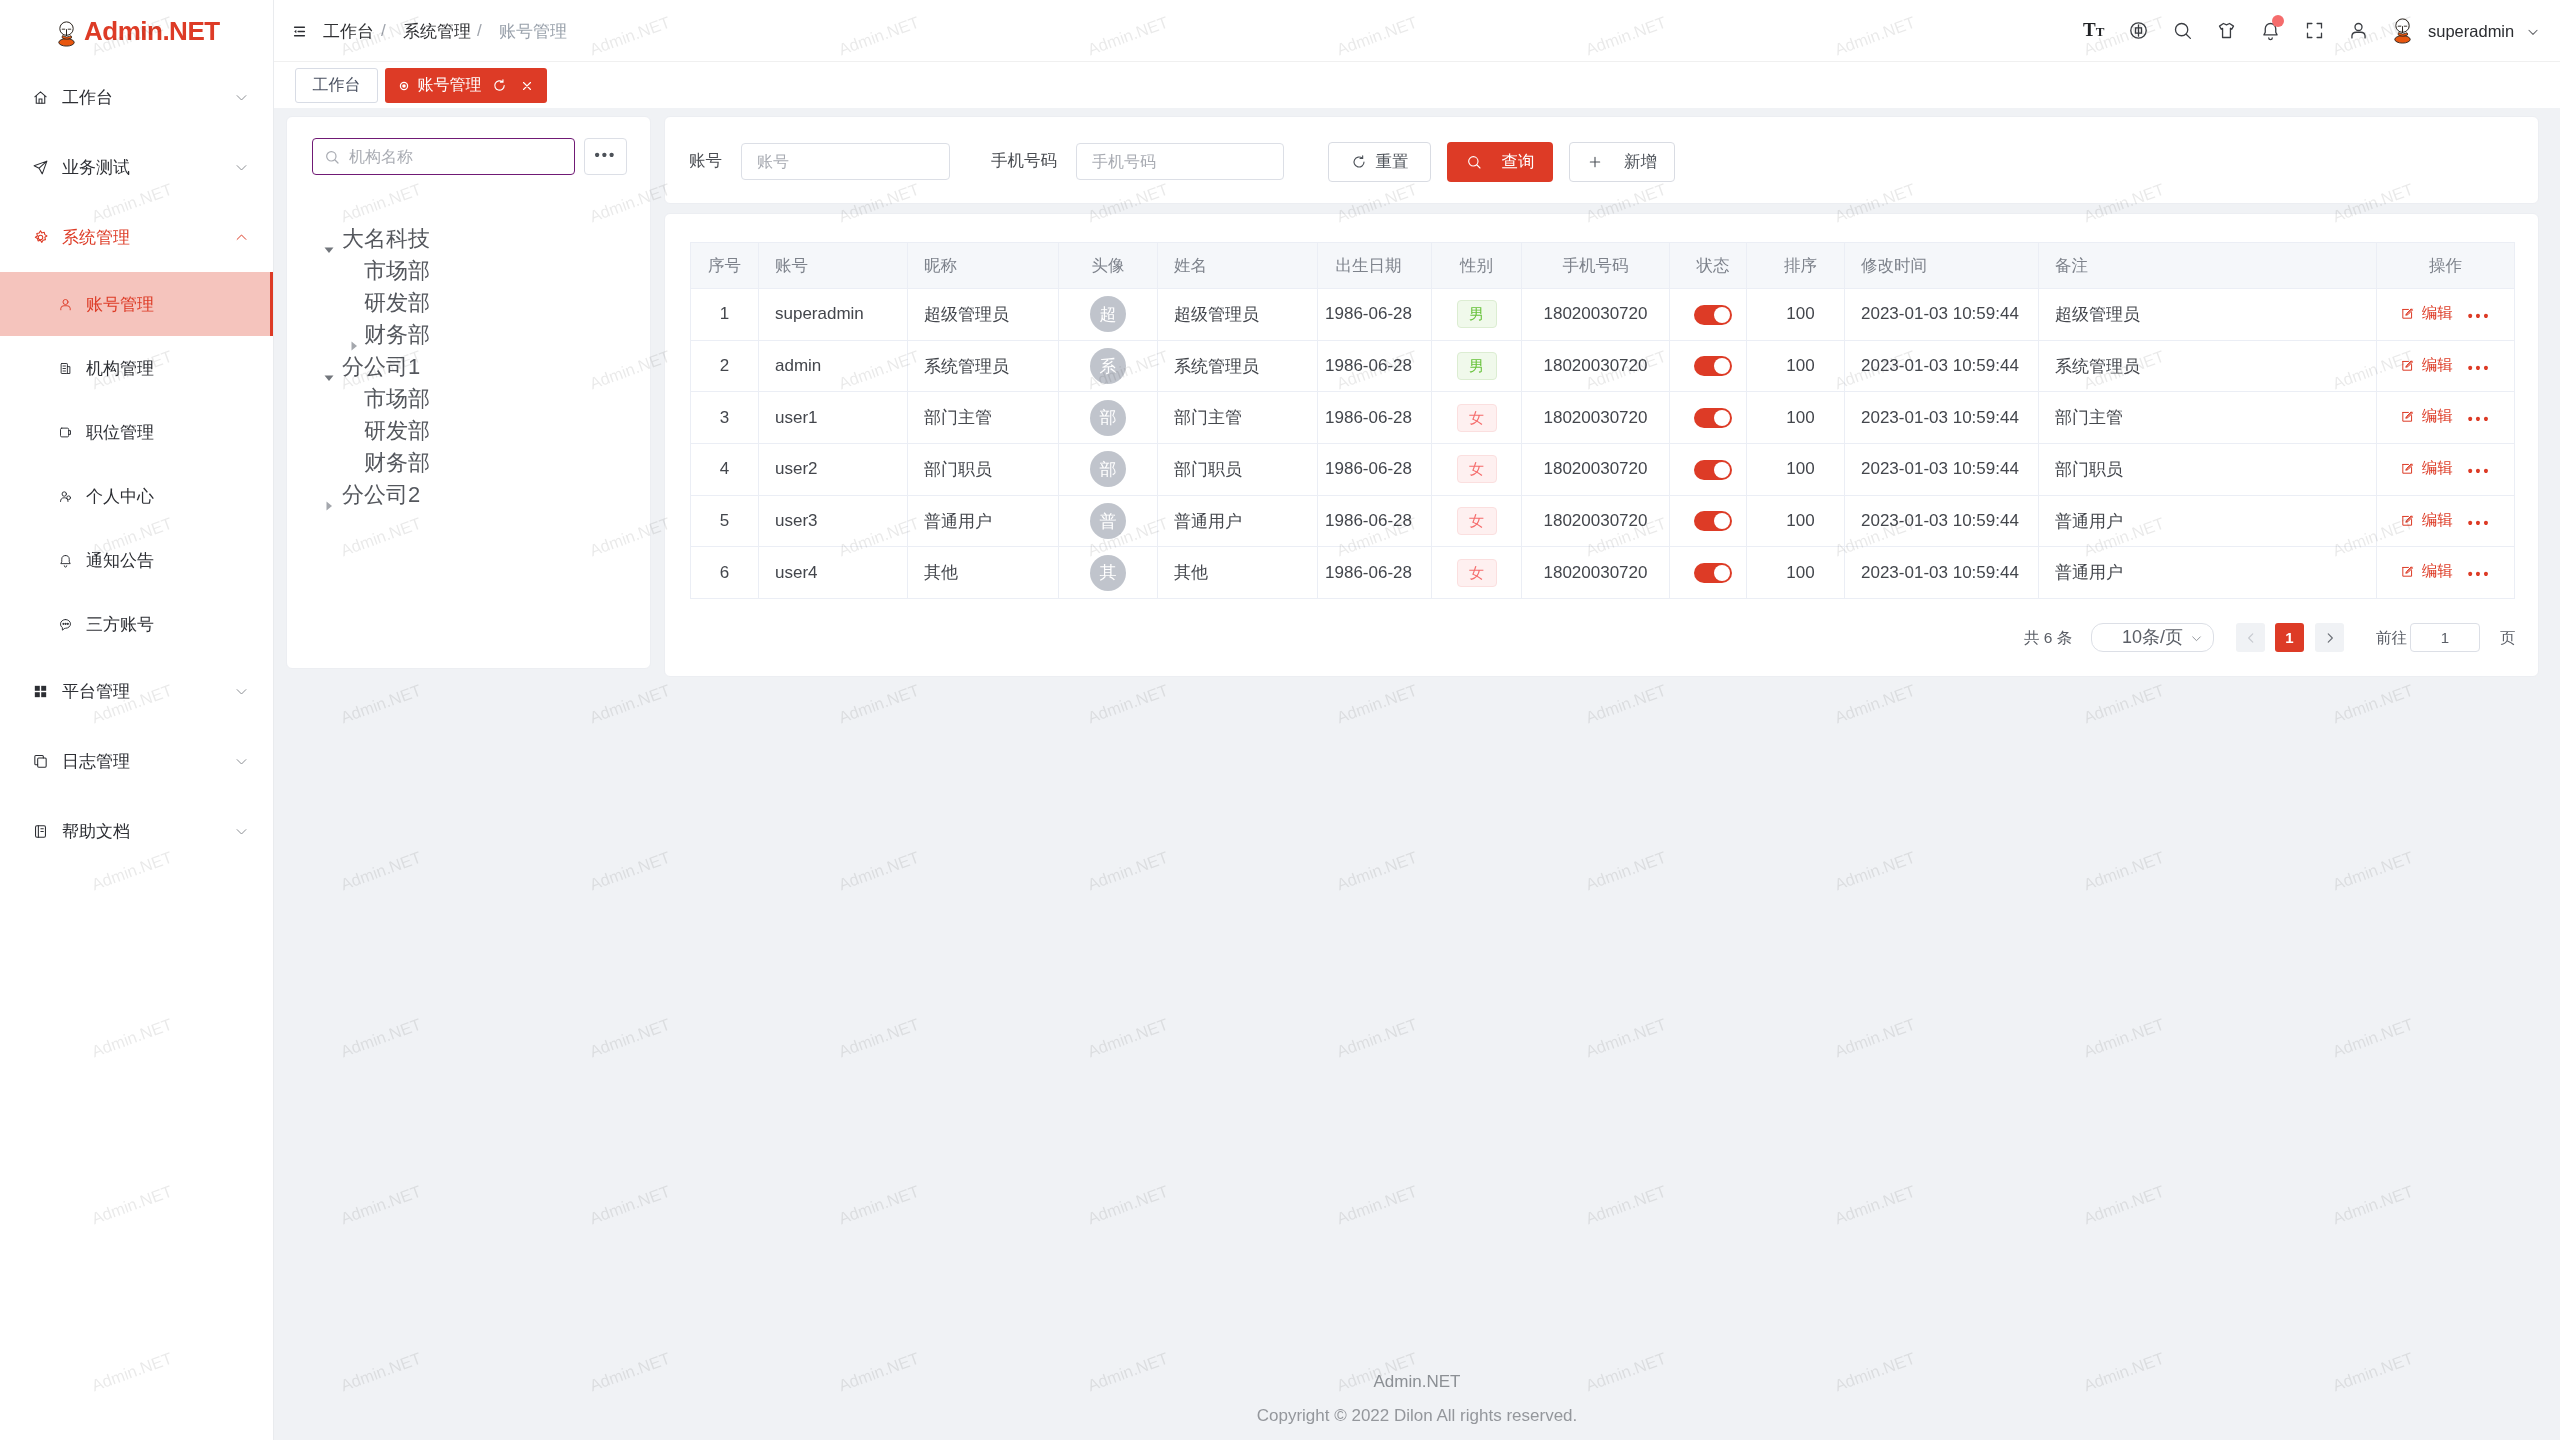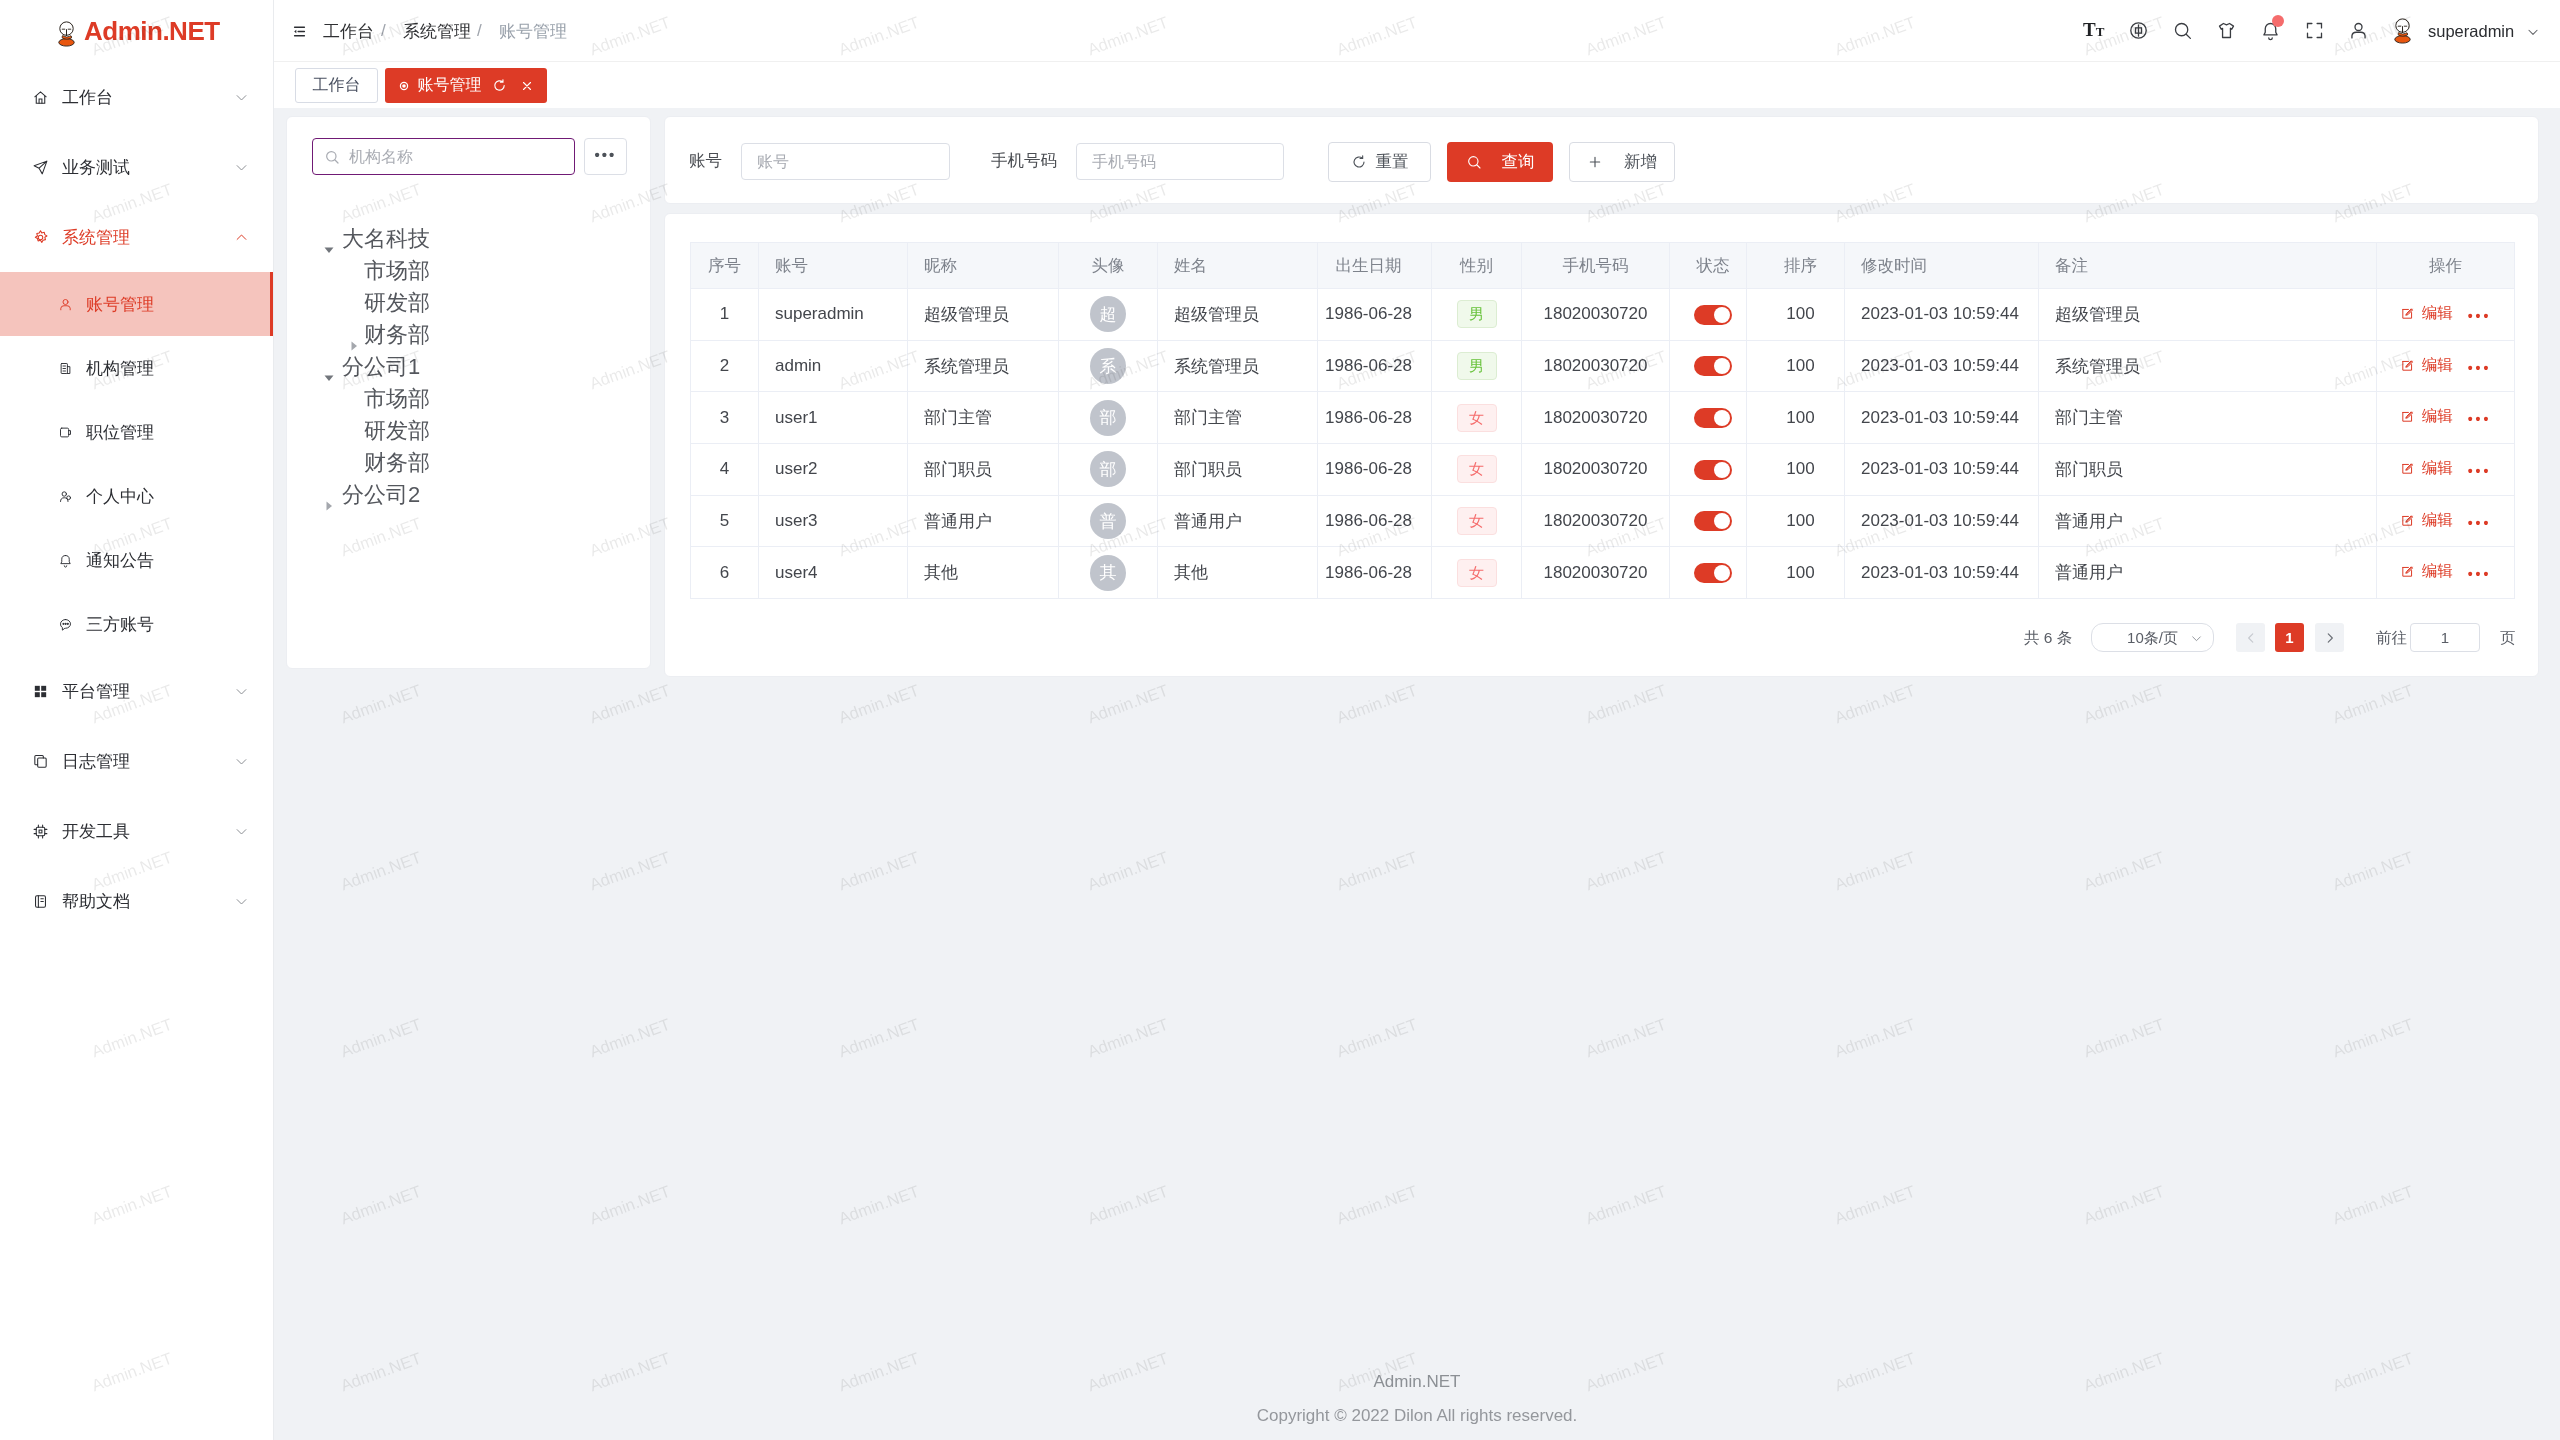--- a/index.html
+++ b/index.html
@@ -44,21 +44,21 @@
 .avatar { display:inline-flex; width:36px; height:36px; border-radius:50%; background:#c0c4cc; color:#fff; font-size:17px; align-items:center; justify-content:center; vertical-align:middle; }
 .tag { display:inline-block; width:40px; height:28px; line-height:26px; border-radius:4px; font-size:15px; }
 .tag.g { background:#f0f9eb; border:1px solid #dcedd2; color:#67c23a; }
 .tag.r { background:#fef0f0; border:1px solid #fbdfdf; color:#f56c6c; }
 .switch { position:relative; left:5px; display:inline-block; width:38px; height:20px; border-radius:10px; background:#dd3b26; vertical-align:middle; }
 .knob { position:absolute; right:2px; top:2px; width:16px; height:16px; border-radius:50%; background:#fff; }
 .oplink { color:#dd3b26; font-size:15.5px; display:inline-flex; align-items:center; }
 .dots { color:#dd3b26; font-size:14px; letter-spacing:3px; margin-left:15px; font-weight:bold; }
 .pgwrap { position:absolute; left:0; top:409px; width:1875px; height:29px; font-size:15.5px; color:#5a5e66; }
 .pgtotal { position:absolute; left:1359px; line-height:29px; }
-.pgsel { position:absolute; left:1426px; width:123px; height:29px; border:1px solid #dcdfe6; border-radius:12px; text-align:center; line-height:27px; font-size:15px; color:#5a5e66; }
+.pgsel { position:absolute; left:1426px; width:123px; height:29px; border:1px solid #dcdfe6; border-radius:12px; text-align:center; line-height:27px; font-size:18px; color:#5a5e66; }
 .pgbtn { position:absolute; top:0; width:29px; height:29px; border-radius:3px; background:#f0f2f5; display:flex; align-items:center; justify-content:center; }
 .pgbtn.on { background:#dd3b26; color:#fff; font-weight:bold; font-size:15px; }
 .pggoto { position:absolute; left:1711px; line-height:29px; }
 .pginput { position:absolute; left:1745px; width:70px; height:29px; border:1px solid #dcdfe6; border-radius:4px; text-align:center; line-height:27px; font-size:15px; }
 .pgpage { position:absolute; left:1835px; line-height:29px; }
 </style></head>
 <body>
 
 <aside class="sidebar">
   <div class="logo">
@@ -221,39 +221,20 @@
     <div class="mitem" style="color:#2c2e33">
 <span class="micon">
           <svg width="17" height="17" viewBox="0 0 24 24" style="display:block">
             <g stroke="#2c2e33" stroke-width="1.5" stroke-linecap="round">
               <rect x="8" y="7" width="12" height="13" rx="1.5" fill="none"></rect>
               <path d="M16 7 V5 a1.5 1.5 0 0 0 -1.5-1.5 h-9 A1.5 1.5 0 0 0 4 5 v10 a1.5 1.5 0 0 0 1.5 1.5 H8" fill="none"></path>
             </g>
           </svg>
         </span>
         <span class="mtext">日志管理</span>
-        <span class="mchev">
-          <svg width="15" height="15" viewBox="0 0 24 24" style="display:block">
-            <g fill="none" stroke="#8d9095" stroke-width="1.6" stroke-linecap="round" stroke-linejoin="round">
-              <path d="M5 9 L12 16 L19 9"></path>
-            </g>
-          </svg>
-        </span>
-      </div>
-    <div class="mitem" style="color:#2c2e33">
-<span class="micon">
-          <svg width="17" height="17" viewBox="0 0 24 24" style="display:block">
-            <g stroke="#2c2e33" stroke-width="1.5" stroke-linecap="round">
-              <rect x="6" y="6" width="12" height="12" rx="2" fill="none"></rect>
-              <rect x="10" y="10" width="4" height="4" fill="none"></rect>
-              <path d="M9 6V3 M15 6V3 M9 21v-3 M15 21v-3 M6 9H3 M6 15H3 M21 9h-3 M21 15h-3"></path>
-            </g>
-          </svg>
-        </span>
-        <span class="mtext">开发工具</span>
         <span class="mchev">
           <svg width="15" height="15" viewBox="0 0 24 24" style="display:block">
             <g fill="none" stroke="#8d9095" stroke-width="1.6" stroke-linecap="round" stroke-linejoin="round">
               <path d="M5 9 L12 16 L19 9"></path>
             </g>
           </svg>
         </span>
       </div>
     <div class="mitem" style="color:#2c2e33">
 <span class="micon">

